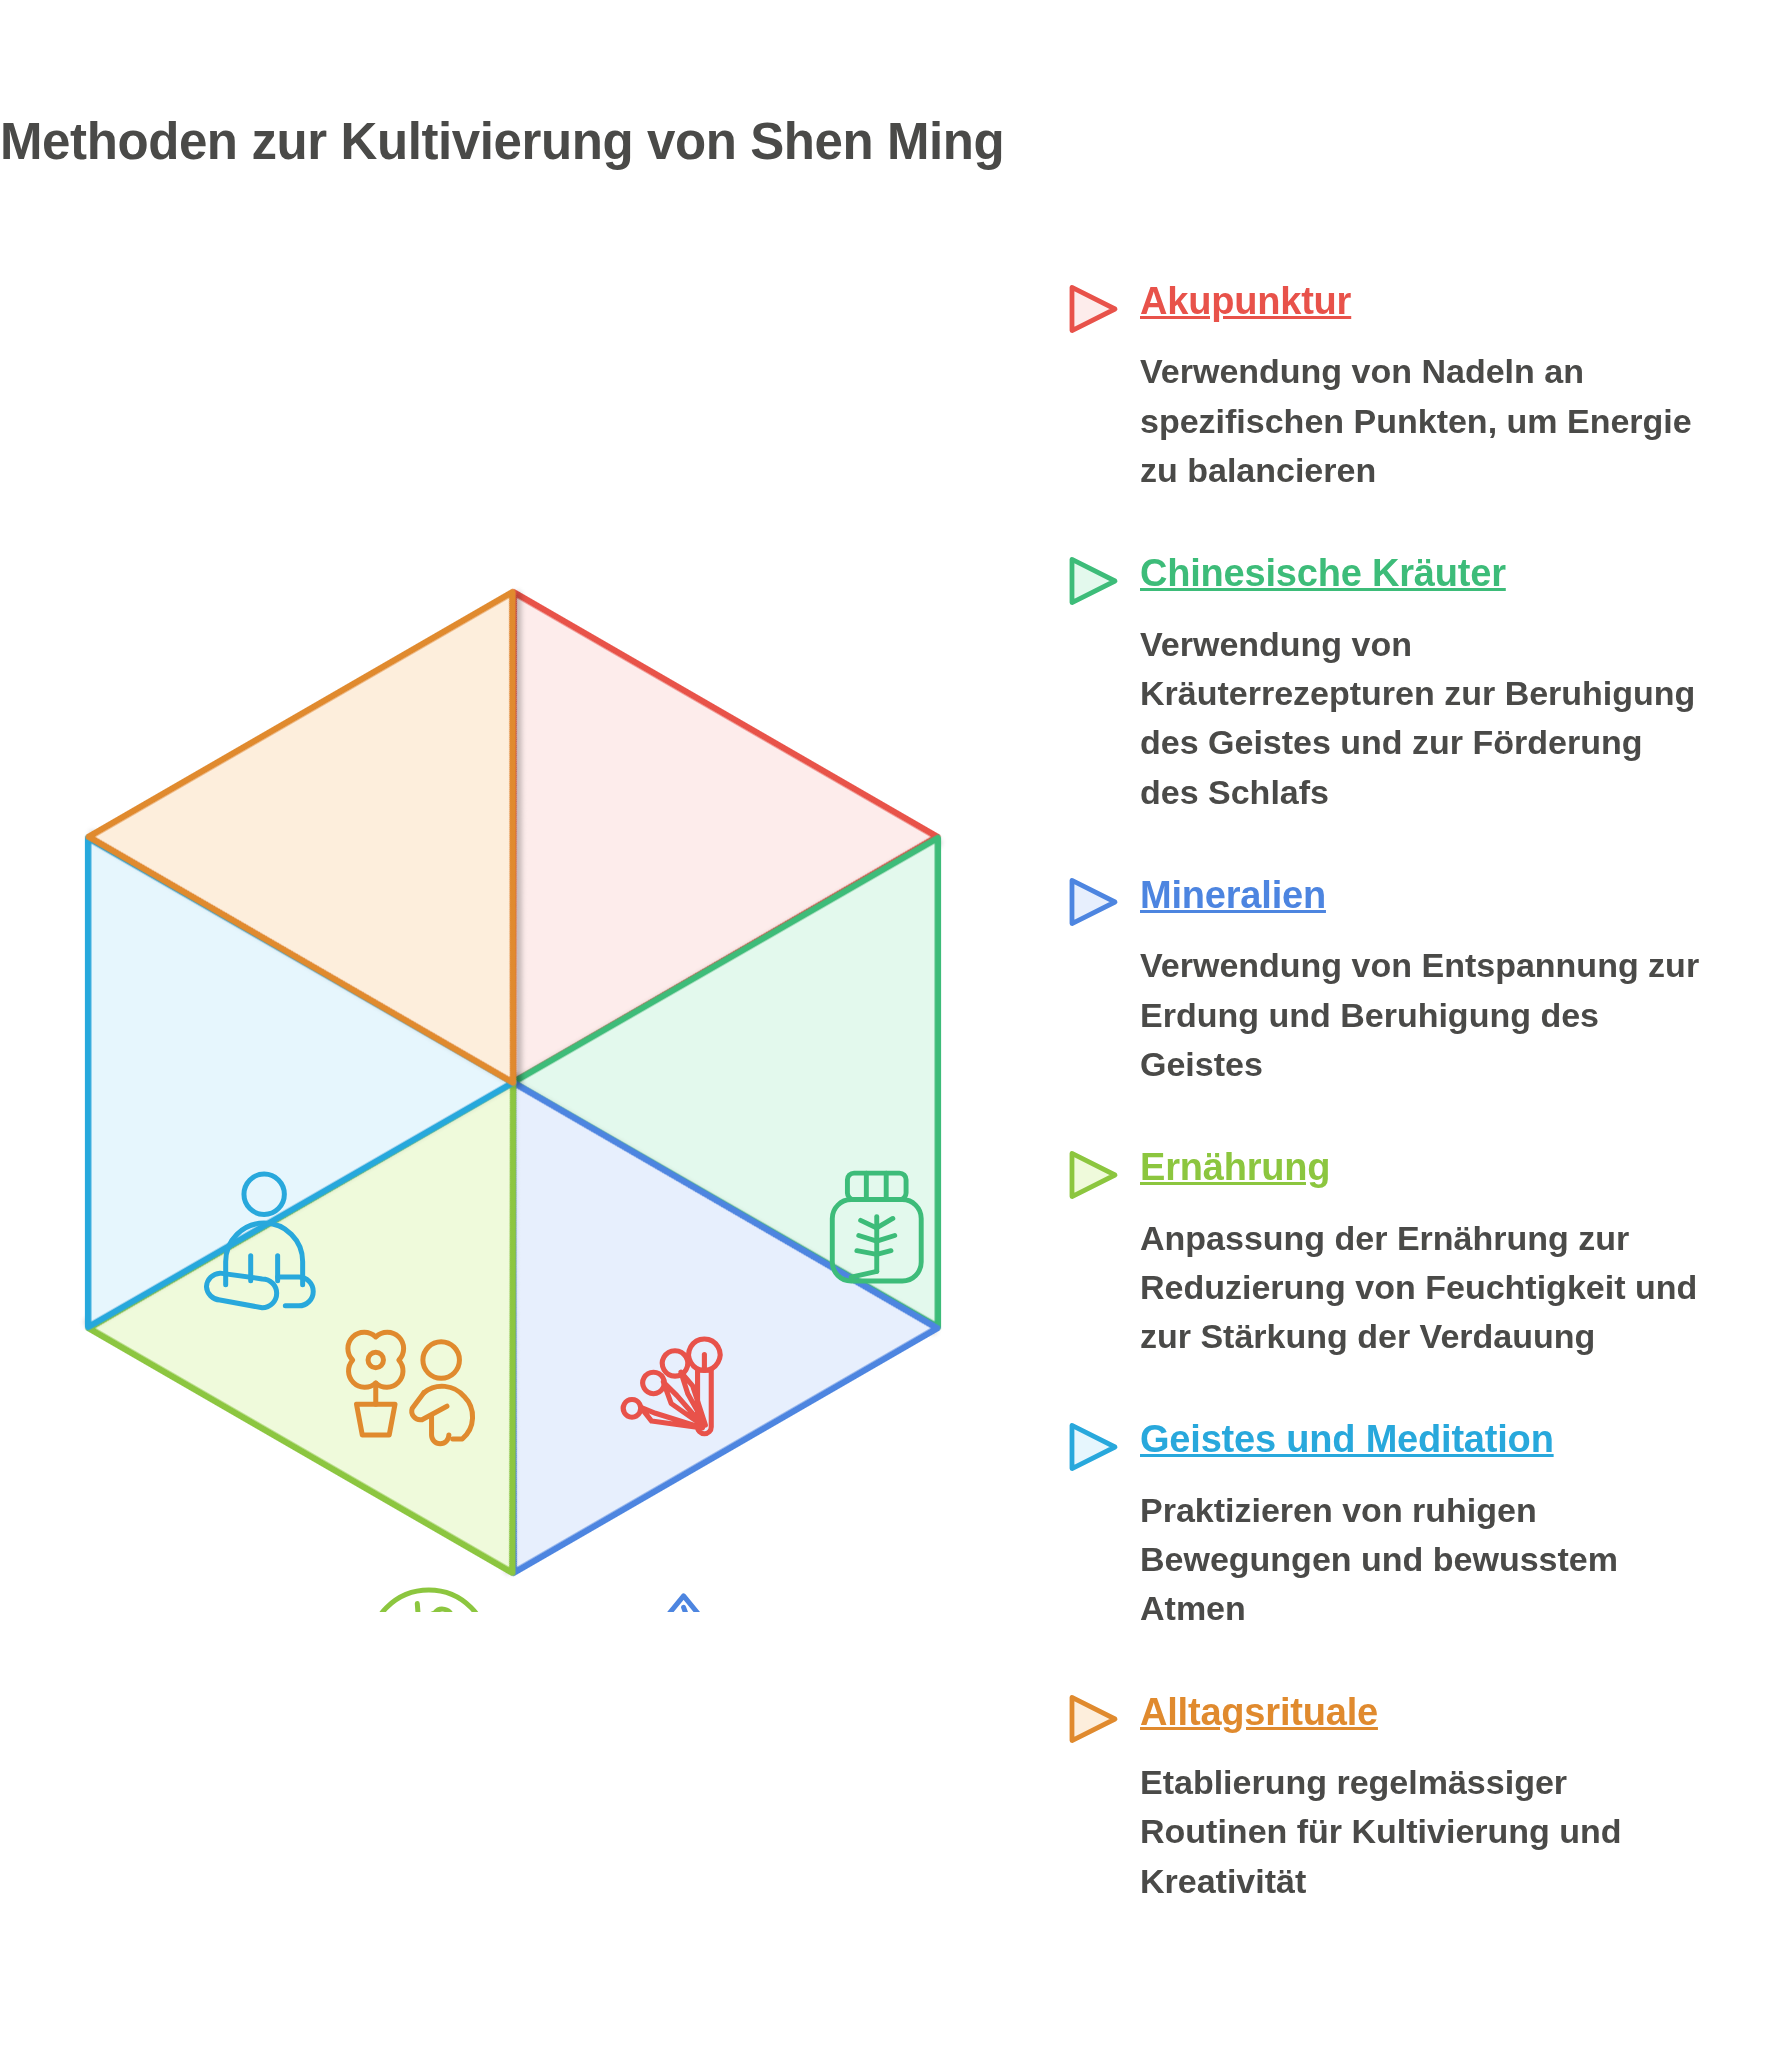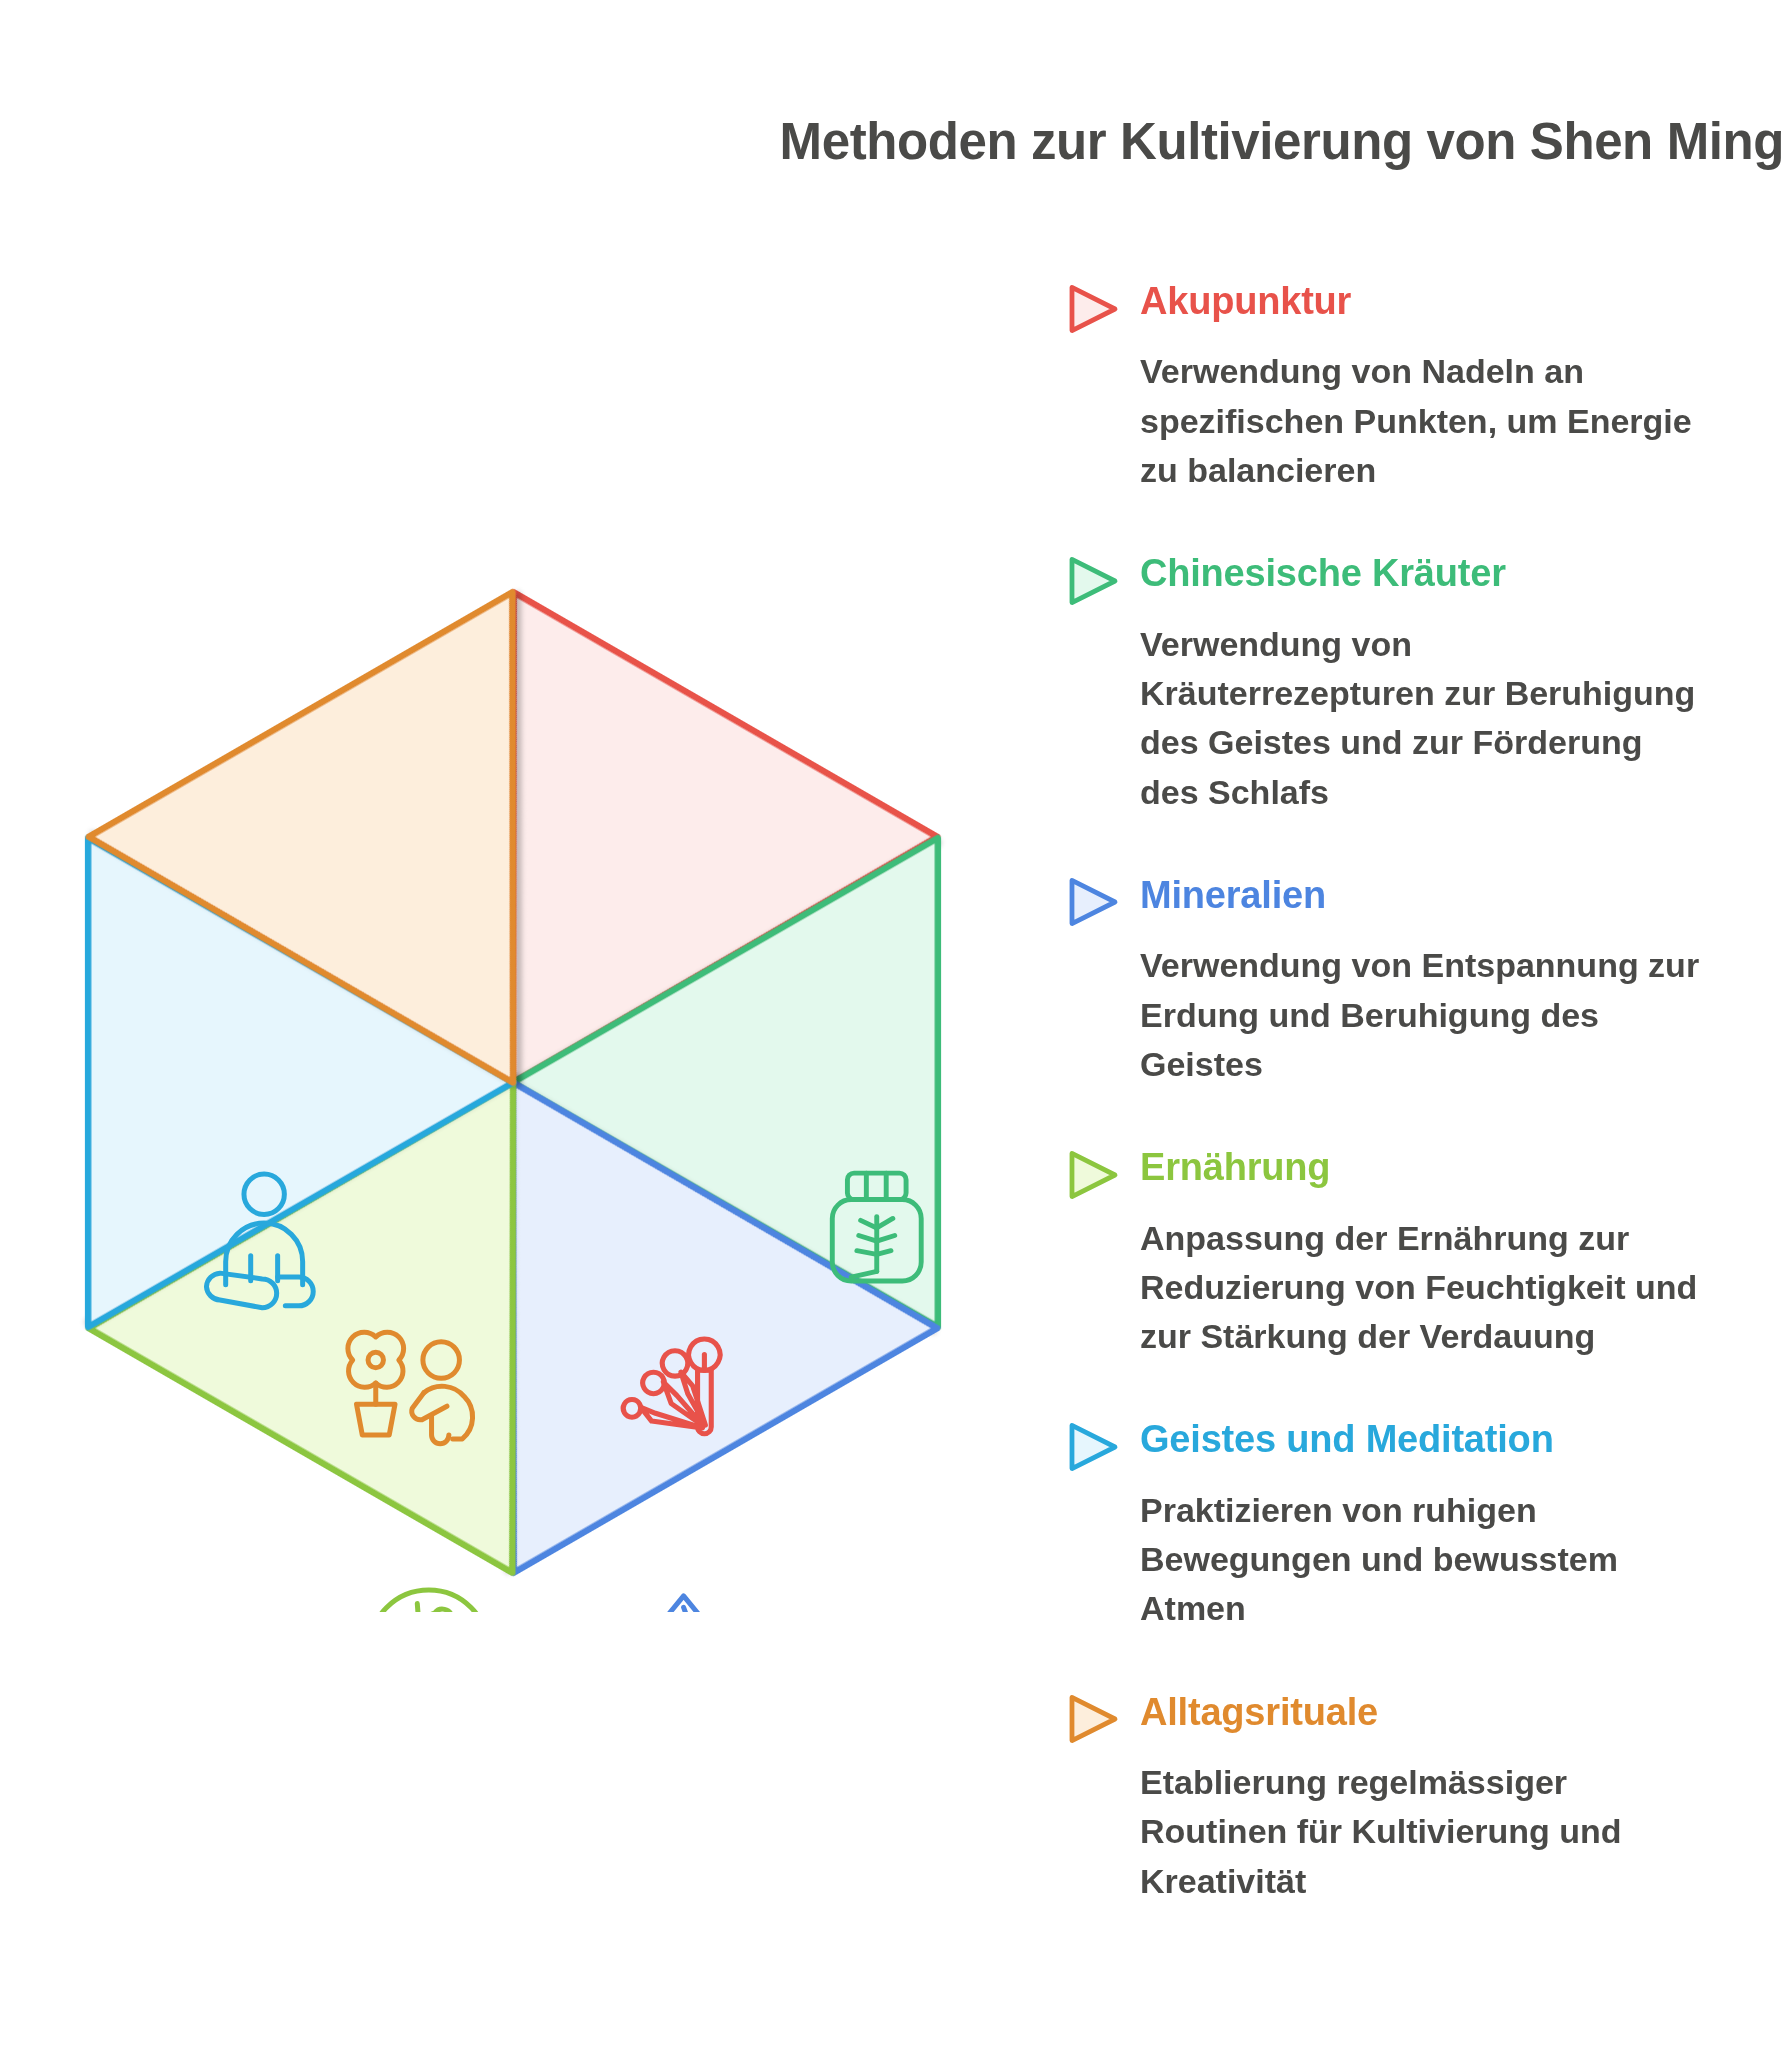--- a/index.html
+++ b/index.html
@@ -16,21 +16,21 @@
     height: 2053px;
     background: #ffffff;
   }
 
   
   #title {
     position: absolute;
     left: 0;
     top: 112px;
     width: 1784px;
-    text-align: right;
+    text-align: left;
     font-size: 51px;
     font-weight: 700;
     color: #4a4a48;
     letter-spacing: -0.4px;
   }
 
   
   #diagram {
     position: absolute;
     left: 32px;
@@ -61,20 +61,21 @@
     margin-right: 21px;
     margin-top: 1.6px;
   }
   .bullet svg { display: block; width: 51px; height: 50px; }
   .item-title {
     font-size: 38px;
     font-weight: 700;
     line-height: 1.05;
     white-space: nowrap;
     letter-spacing: -0.2px;
+    text-decoration: underline;
   }
   .item-desc {
     margin-left: 72px;
     margin-top: 14.4px;
     font-size: 34px;
     font-weight: 700;
     line-height: 1.45;
     color: #4a4a48;
     max-width: 561px;
   }

